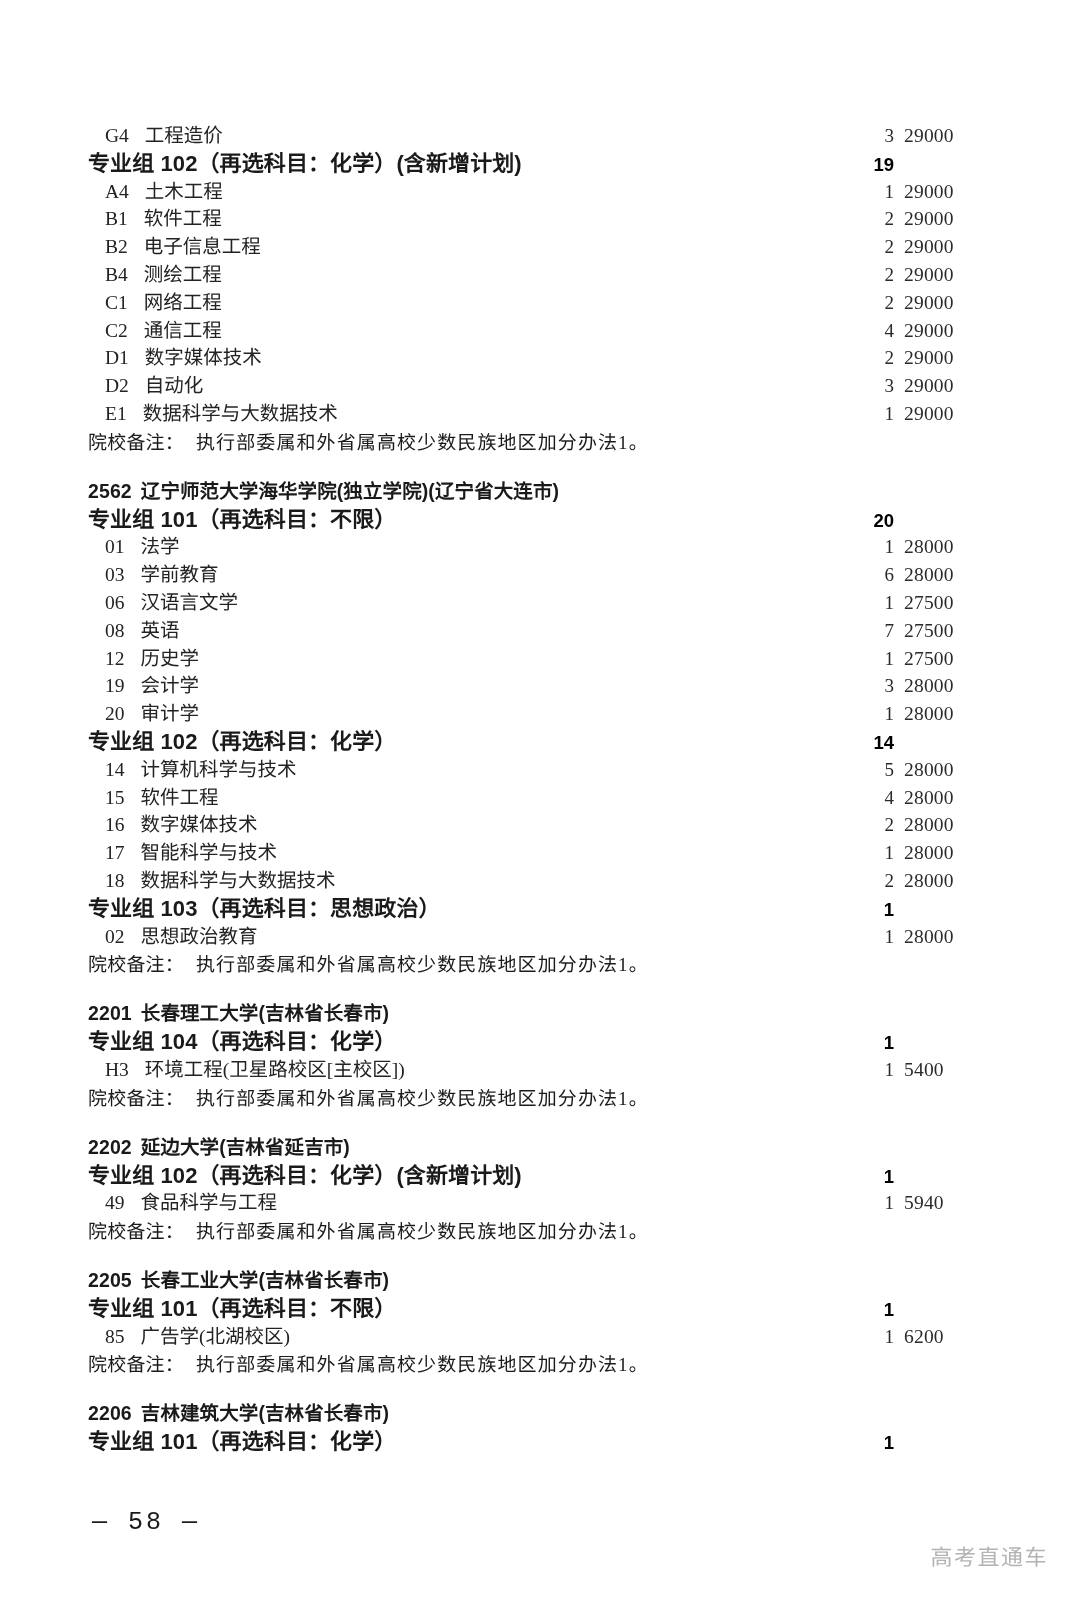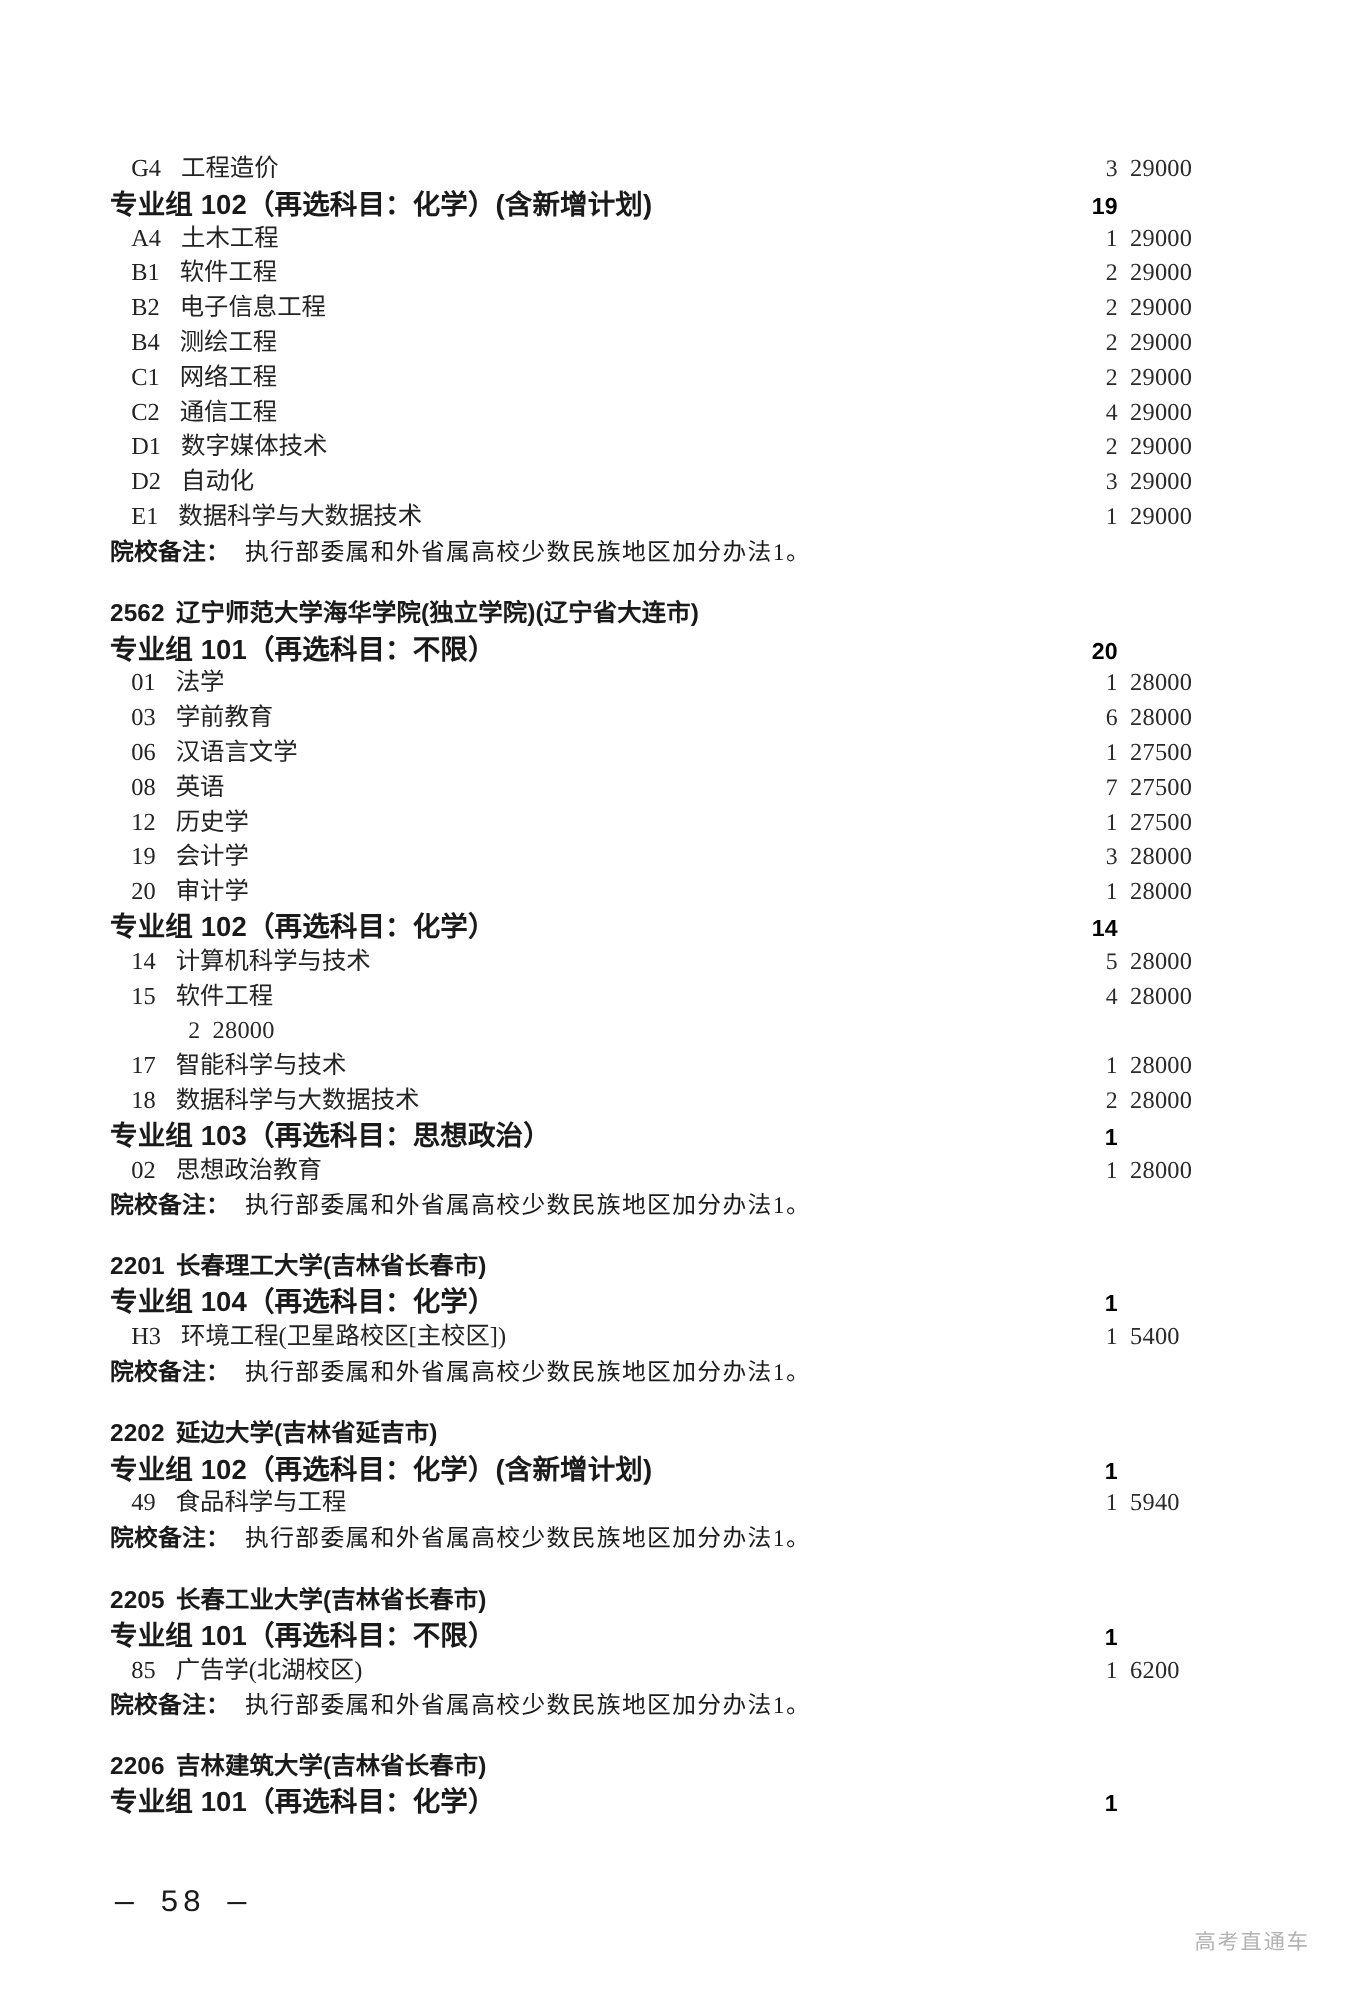--- a/index.html
+++ b/index.html
@@ -107,21 +107,21 @@
   
   .row.note {
     height: 29px;
     line-height: 29px;
   }
   .row.note .label {
     font-size: 19px;
   }
   .row.note .note-key {
     font-family: "Liberation Sans", sans-serif;
-    font-weight: bold;
+    font-weight: normal;
     letter-spacing: 0.2px;
   }
   .row.note .note-val {
     font-family: "Liberation Serif", "DejaVu Serif", serif;
     letter-spacing: 1.1px;
     margin-left: 12px;
   }
 
   
   .gap {
@@ -137,21 +137,21 @@
     font-size: 25px;
     color: #1a1a1a;
     letter-spacing: 3px;
     white-space: nowrap;
   }
   #watermark {
     position: absolute;
     right: 32px;
     top: 1539px;
     font-family: "Liberation Sans", sans-serif;
-    font-size: 17px;
+    font-size: 22px;
     color: #b3b3b3;
     letter-spacing: 1.5px;
     white-space: nowrap;
   }
 </style>
 </head>
 <body>
 
 <div id="page">
 
@@ -271,20 +271,21 @@
         <div class="label"><span class="mcode">14</span><span class="mname">计算机科学与技术</span></div>
         <div class="count">5</div>
         <div class="fee">28000</div>
       </div>
       <div class="row major">
         <div class="label"><span class="mcode">15</span><span class="mname">软件工程</span></div>
         <div class="count">4</div>
         <div class="fee">28000</div>
       </div>
       <div class="row major">
+        <div class="label"><span class="mcode">16</span><span class="mname">数字媒体技术</span></div>
         <div class="count">2</div>
         <div class="fee">28000</div>
       </div>
       <div class="row major">
         <div class="label"><span class="mcode">17</span><span class="mname">智能科学与技术</span></div>
         <div class="count">1</div>
         <div class="fee">28000</div>
       </div>
       <div class="row major">
         <div class="label"><span class="mcode">18</span><span class="mname">数据科学与大数据技术</span></div>

